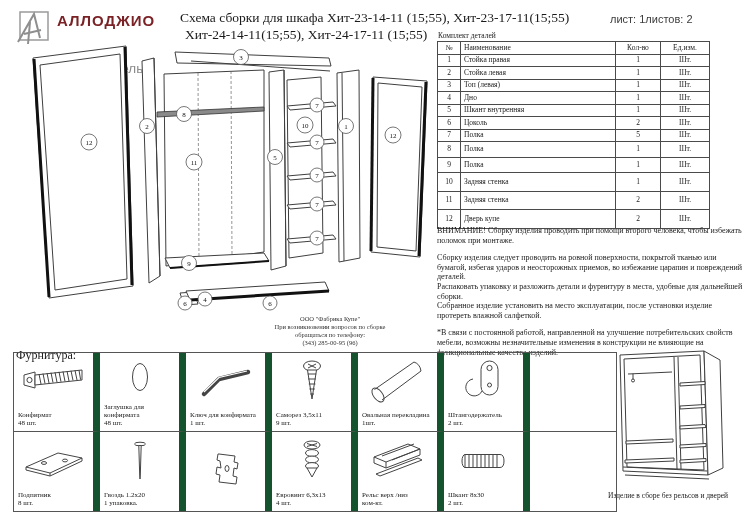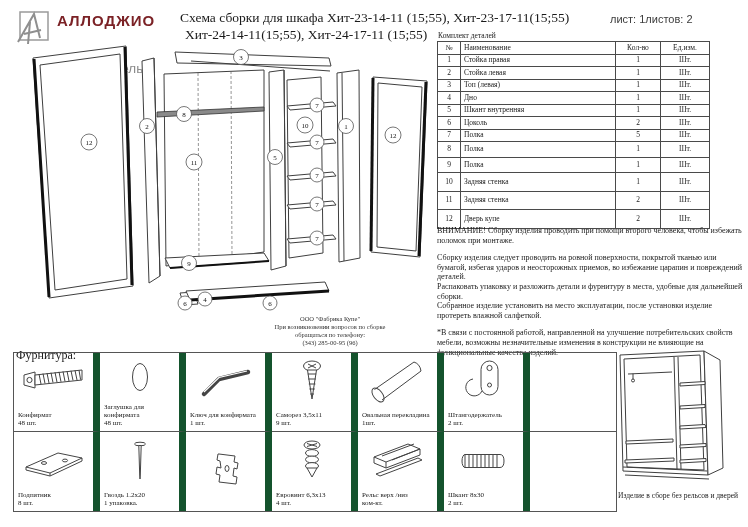--- a/index.html
+++ b/index.html
@@ -40,21 +40,21 @@
       border:1px solid #555;box-sizing:border-box;}
   .hw-cell{border-right:7px solid #14532d;border-bottom:1px solid #555;display:flex;
       flex-direction:column;overflow:hidden;}
   .hw-cell:nth-child(7n){border-right:none;}
   .hw-cell:nth-child(n+8){border-bottom:none;}
   .hw-icon{flex:1;display:flex;align-items:center;justify-content:center;}
   .hw-label{padding:0 3px 4px 4px;font-size:7px;line-height:8px;}
   .hw-label span{display:block;}
   
   .asm{position:absolute;left:616px;top:349px;}
-  .asm-caption{position:absolute;left:608px;top:491px;width:140px;text-align:center;font-size:7.5px;}
+  .asm-caption{position:absolute;left:608px;top:491px;width:140px;font-size:7.5px;}
   
   .diagram{position:absolute;left:28px;top:44px;}
   .part{fill:#ffffff;stroke:#3f3f3f;stroke-width:1;}
   .edge{stroke:#111;stroke-width:3;}
   .thin{stroke:#3f3f3f;stroke-width:1;fill:none;}
   .callout circle{fill:#fff;stroke:#555;stroke-width:0.8;}
   .callout text{font-family:"Liberation Serif",serif;font-size:7px;fill:#111;
       text-anchor:middle;}
   .hwic{stroke:#444;stroke-width:1;fill:#fff;}
   .hwic-line{stroke:#444;stroke-width:1;fill:none;}

